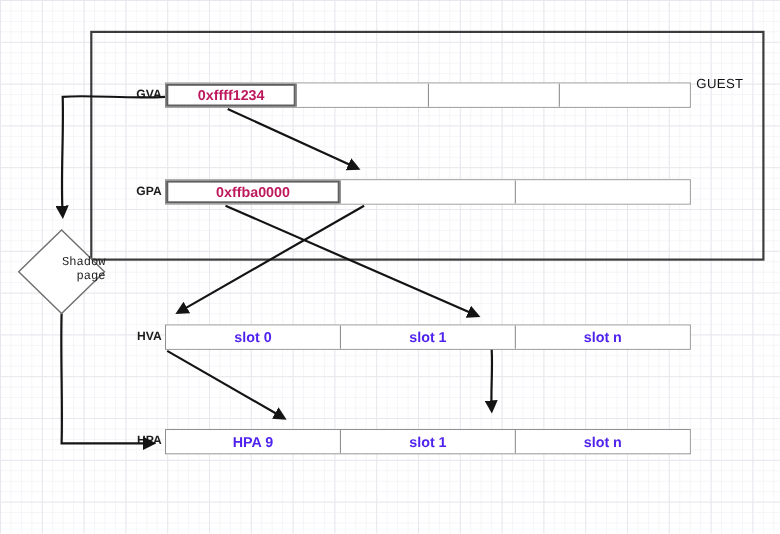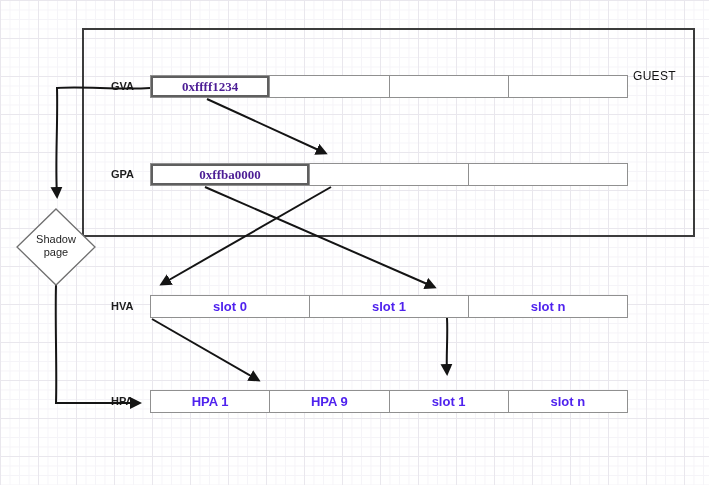--- a/index.html
+++ b/index.html
@@ -16,39 +16,39 @@
   }
   .outer-box{
     position:absolute;border:2px solid #3c3c3c;background:transparent;
     box-sizing:border-box;
   }
   .outer-label{
     position:absolute;font-size:12px;color:#111;letter-spacing:.3px;
   }
   .row-label{
     position:absolute;width:36px;height:23px;line-height:23px;
-    font-size:11px;font-weight:700;color:#1c1c1c;
+    font-size:11px;font-weight:700;color:#1c1c1c;text-align:right;
   }
   .mem-row{
     position:absolute;left:150px;width:478px;height:23px;display:flex;
     border:1.5px solid #909090;background:#fff;box-sizing:border-box;
   }
   .cell{
     flex:1 1 0;display:flex;align-items:center;justify-content:center;
     font-size:13px;font-weight:700;background:#fff;box-sizing:border-box;
     white-space:nowrap;overflow:hidden;
   }
   .cell + .cell{border-left:1.5px solid #909090;}
   .cell.emph{outline:2px solid #5f5f5f;outline-offset:-2px;}
-  .cell.addr{color:#4c1d95;font-family:Liberation Serif, serif;}
+  .cell.addr{color:#be185d;}
   .cell.slot{color:#4f22ee;}
   .overlay{position:absolute;left:0;top:0;pointer-events:none;}
   .diamond-text{
-    position:absolute;left:16px;top:233px;width:80px;text-align:center;
-    font-size:11px;line-height:13px;color:#1e1e1e;
+    position:absolute;left:16px;top:233px;width:80px;text-align:right;
+    font-size:11px;line-height:13px;color:#1e1e1e;font-family:Liberation Mono, monospace;
   }
 </style>
 </head>
 <body>
 
 <div class="canvas">
 
   <div class="outer-box" style="left:82px;top:28px;width:613px;height:209px">
     <span class="outer-label" style="left:549px;top:39px">GUEST</span>
   </div>
@@ -71,21 +71,20 @@
 
   <div class="row-label" style="left:111px;top:295px">HVA</div>
   <div class="mem-row" style="top:295px">
     <div class="cell slot">slot 0</div>
     <div class="cell slot">slot 1</div>
     <div class="cell slot">slot n</div>
   </div>
 
   <div class="row-label" style="left:111px;top:390px">HPA</div>
   <div class="mem-row" style="top:390px">
-    <div class="cell slot">HPA 1</div>
     <div class="cell slot">HPA 9</div>
     <div class="cell slot">slot 1</div>
     <div class="cell slot">slot n</div>
   </div>
 
   <svg class="overlay" width="709" height="485" viewBox="0 0 709 485">
     <defs>
       <marker id="ah" viewBox="0 0 8 8" markerWidth="6" markerHeight="6" refX="6" refY="4" orient="auto">
         <path d="M0,0 L8,4 L0,8 Z" fill="#141414"></path>
       </marker>

